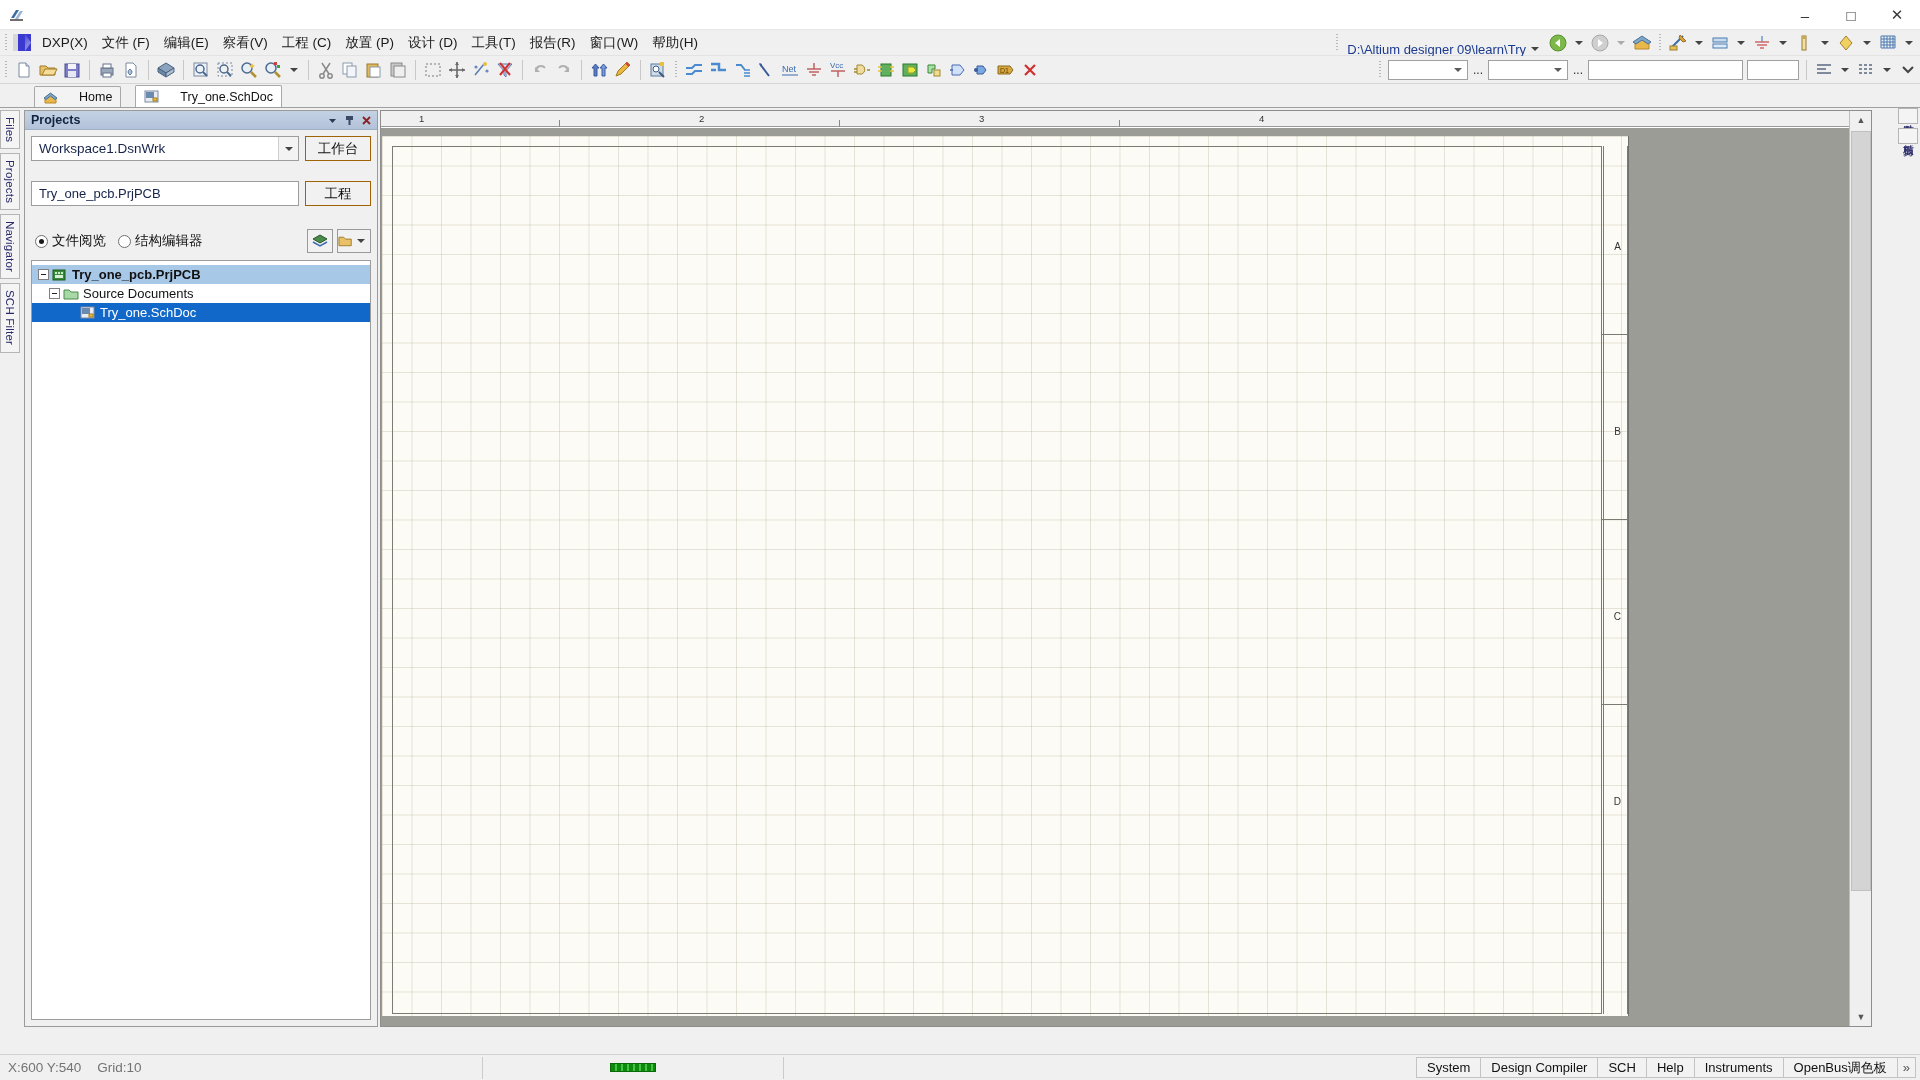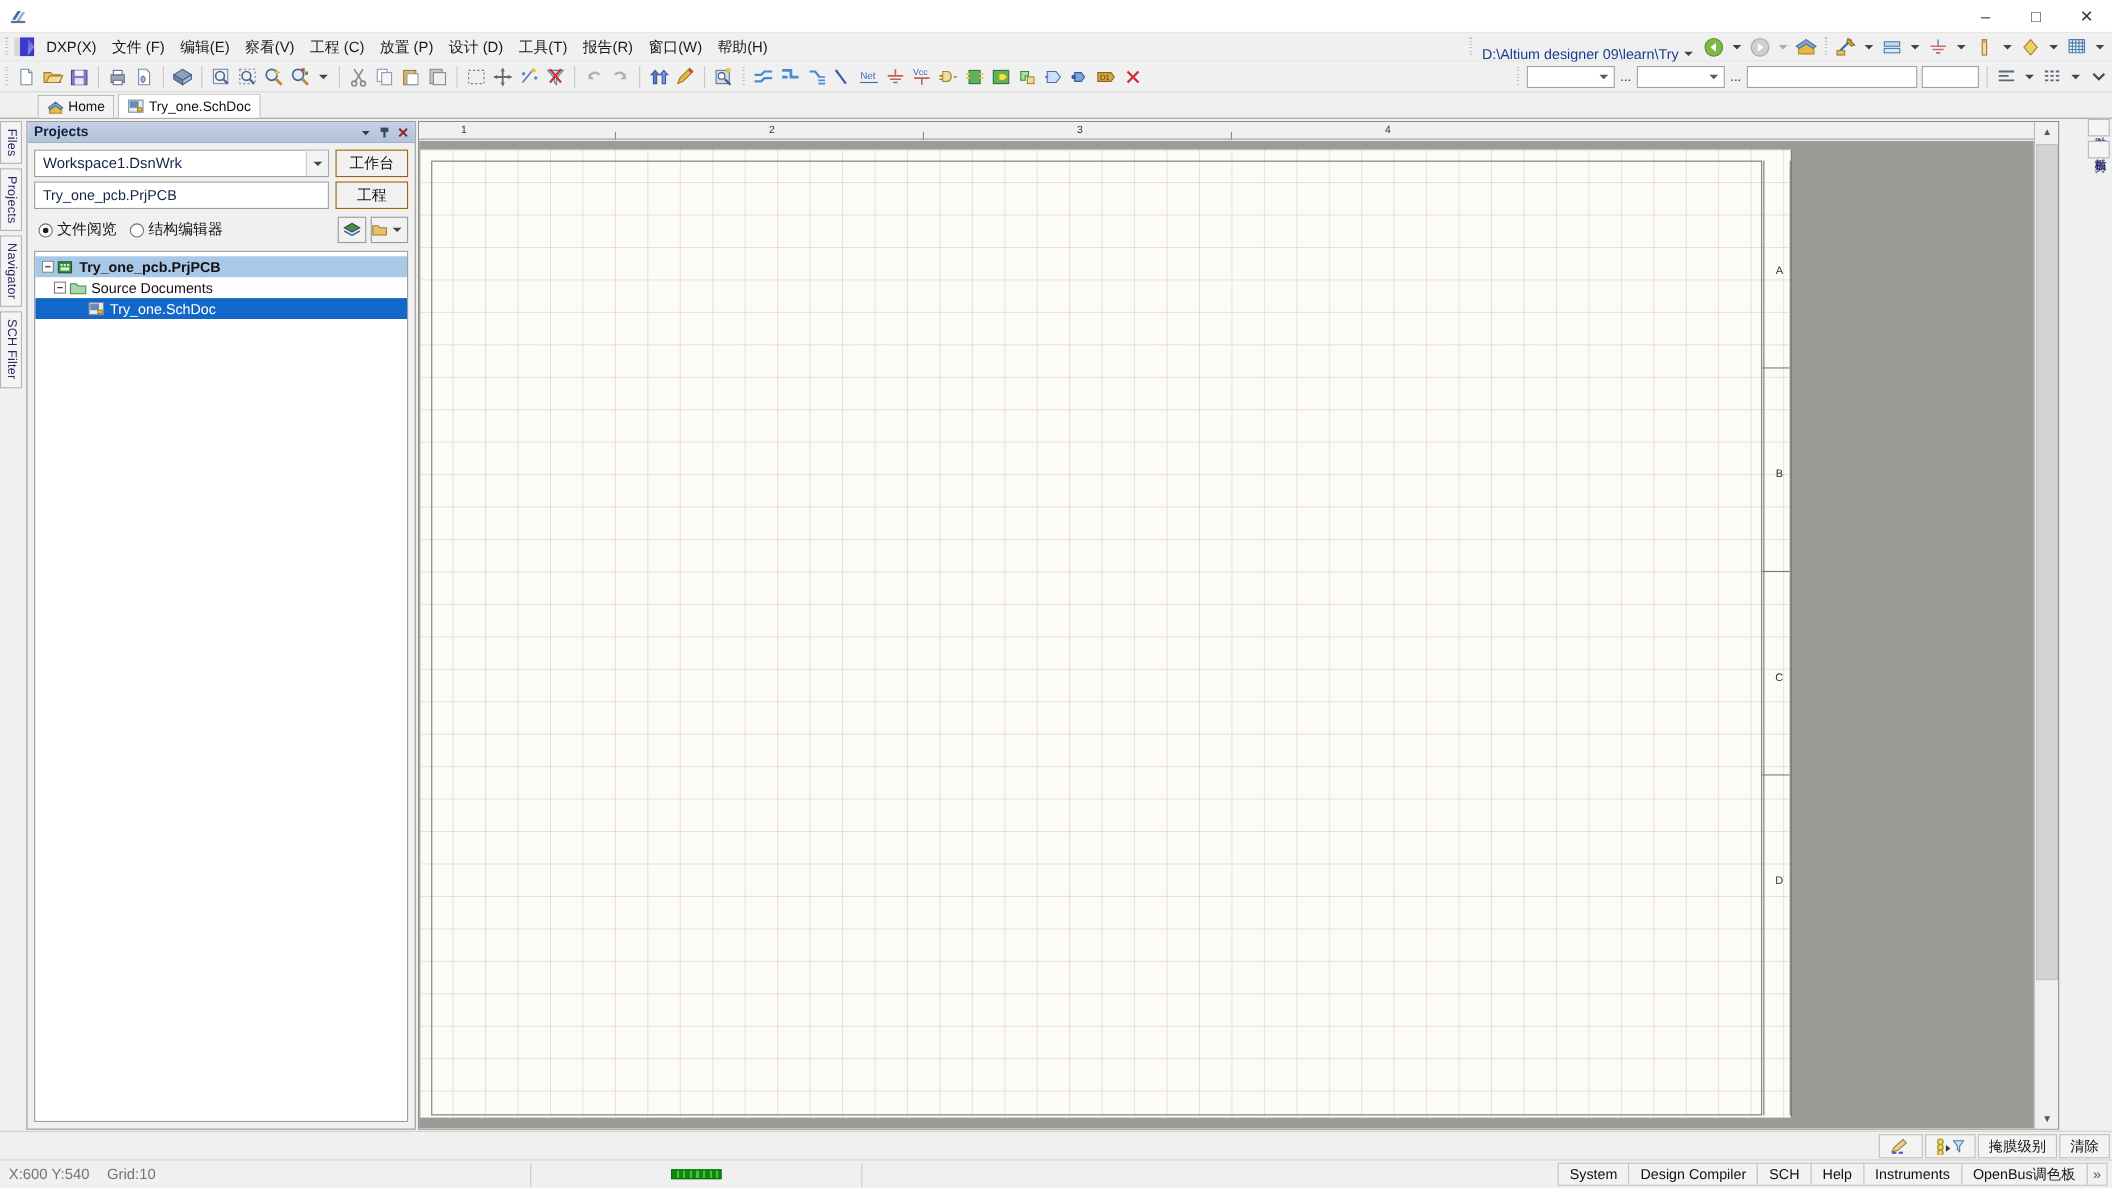--- a/index.html
+++ b/index.html
@@ -71,23 +71,23 @@
   }
   .tb-combo .tri-down { border-top-color: #5a5a5a; }
   .tb-dots { font-size: 12px; color: #333; margin: 0 3px; }
 
   
   .tabstrip {
     height: 24px; background: #f0f0f0; display: flex; align-items: flex-end; padding-left: 34px;
     border-bottom: 1px solid #9f9f9f;
   }
   .doctab {
-    height: 21px; display: flex; align-items: center; gap: 4px; padding: 0 8px;
+    height: 21px; display: flex; align-items: center; gap: 21px; padding: 0 8px;
     background: #f3f3f3; border: 1px solid #a8a8a8; border-bottom: none;
-    font-size: 12.5px; color: #111; margin-right: 3px; border-radius: 2px 2px 0 0;
+    font-size: 12.5px; color: #111; margin-right: 14px; border-radius: 2px 2px 0 0;
   }
 
   
   .vtabs {
     position: absolute; left: 0; top: 110px; width: 22px; display: flex; flex-direction: column; gap: 4px;
   }
   .vtab {
     width: 20px; background: #f4f4f4; border: 1px solid #b5b5b5;
     font-size: 11.5px; color: #2a2a6a; padding: 6px 0;
     writing-mode: vertical-rl; text-orientation: mixed;
@@ -100,21 +100,21 @@
     background: #f0f0f0; border: 1px solid #9a9a9a; display: flex; flex-direction: column;
   }
   .panel-header {
     height: 19px; background: linear-gradient(to bottom,#c4d2e4,#b2c2d9);
     display: flex; align-items: center; padding: 0 3px 0 6px; font-size: 12.5px;
     font-weight: bold; color: #10243f; border-bottom: 1px solid #9fb0c6;
   }
   .panel-header .hdr-spacer { flex: 1; }
   .panel-hdr-btn { width: 15px; height: 15px; position: relative; margin-left: 2px; }
   .panel-body { flex: 1; padding: 6px; display: flex; flex-direction: column; }
-  .row { display: flex; align-items: center; gap: 6px; margin-bottom: 4px; }
+  .row { display: flex; align-items: center; gap: 6px; margin-bottom: 20px; }
   .combo {
     flex: 1; height: 25px; border: 1px solid #9d9d9d; background: #fff;
     display: flex; align-items: center; font-size: 13.5px; color: #16244a; padding-left: 7px;
   }
   .combo .arrowbox {
     margin-left: auto; width: 20px; height: 23px; background: #f3f3f3; border-left: 1px solid #cfcfcf;
     display: flex; align-items: center; justify-content: center;
   }
   .txtbox {
     flex: 1; height: 25px; border: 1px solid #9d9d9d; background: #fff;
@@ -790,40 +790,20 @@
       </div>
     </div>
 
     <div class="vscroll">
       <div class="sb-arrow" style="top:0;">▲</div>
       <div class="sb-thumb" style="top:20px; height:760px;"></div>
       <div class="sb-arrow" style="bottom:0;">▼</div>
     </div>
   </div>
 
-  <div class="panelbar">
-    <div class="pb-btn">
-      <svg width="20" height="16" viewBox="0 0 20 16">
-          <path d="M2 13 L4 9 L12 2 L15 5 L7 12 Z" fill="#e8d090" stroke="#9a7a30"></path>
-          <rect x="2" y="13" width="4" height="2" fill="#5a5ad0"></rect>
-          <rect x="8" y="13" width="4" height="2" fill="#5a5ad0"></rect>
-        </svg>
-    </div>
-    <div class="pb-btn">
-      <svg width="26" height="16" viewBox="0 0 26 16">
-          <circle cx="4" cy="4" r="2.5" fill="#f0d860" stroke="#a08820"></circle>
-          <circle cx="4" cy="9" r="2.5" fill="#f0d860" stroke="#a08820"></circle>
-          <circle cx="4" cy="14" r="2.5" fill="#f0d860" stroke="#a08820"></circle>
-          <path d="M9 7 l4 3 -4 3z" fill="#333"></path>
-          <path d="M16 3 h9 l-3.5 5 v5 l-2 -2 v-3z" fill="#cfe0f0" stroke="#4a7ab0"></path>
-        </svg>
-    </div>
-    <div class="pb-btn">掩膜级别</div>
-    <div class="pb-btn">清除</div>
-  </div>
 
   <div class="statusbar">
     <span class="sb-text">X:600 Y:540</span>
     <span class="sb-text" style="padding-left:16px;">Grid:10</span>
     <span class="sb-div" style="margin-left:340px;"></span>
     <span style="flex:0 0 300px; display:flex; justify-content:center;">
       <span class="sb-progress"></span>
     </span>
     <span class="sb-div"></span>
     <span class="sb-panels" id="status-panels">

